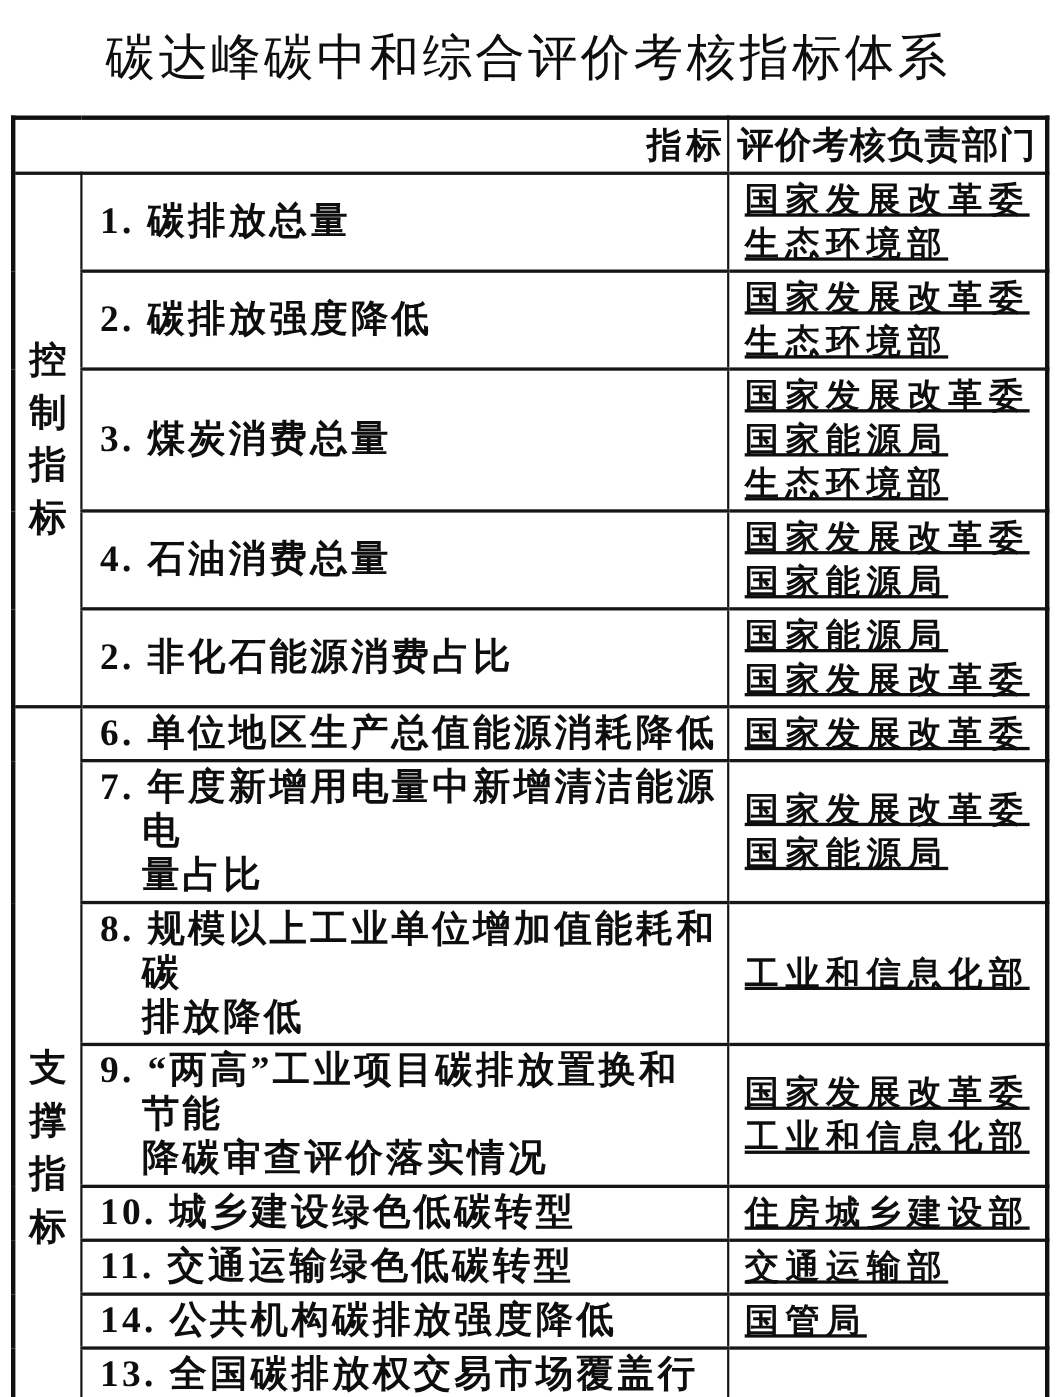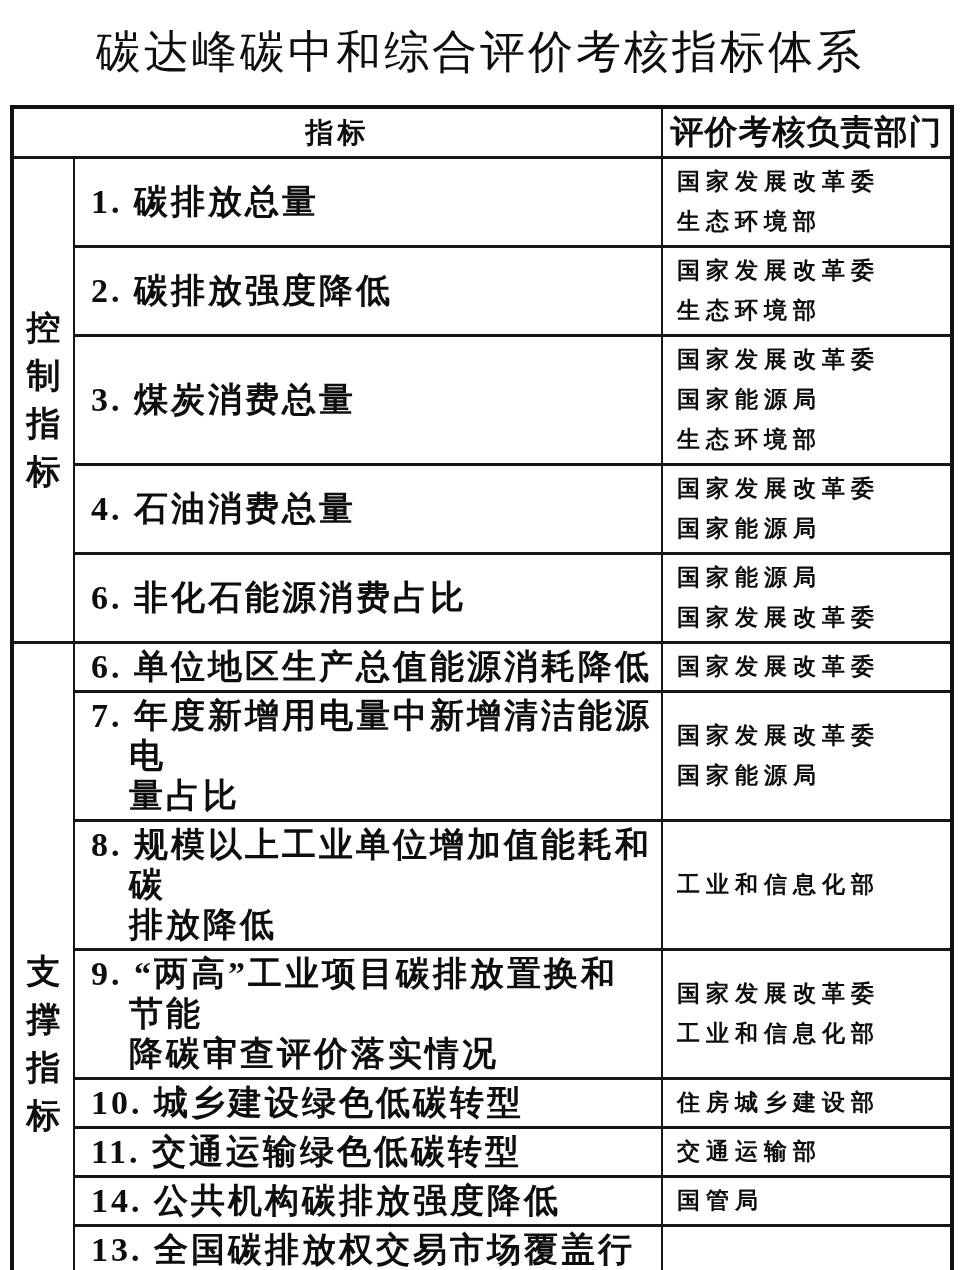--- a/index.html
+++ b/index.html
@@ -37,22 +37,22 @@
   col.c-dept  { width: 290px; }
   th, td {
     border: 2px solid #161616;
     border-top-width: 3px;
     border-bottom-width: 3px;
     vertical-align: middle;
     font-weight: 700;
   }
   thead tr { height: 45px; }
   th.h-ind {
-    text-align: center;
-    font-size: 28px;
+    text-align: right;
+    font-size: 32px;
     letter-spacing: 4px;
   }
   th.h-dept {
     text-align: center;
     font-size: 33px;
     letter-spacing: 1px;
   }
   td.group-cell {
     text-align: center;
     vertical-align: middle;
@@ -65,26 +65,27 @@
   td.ind-cell {
     font-size: 34px;
     line-height: 40px;
     letter-spacing: 3px;
     white-space: pre-line;
     padding: 3px 8px 3px 54px;
     text-indent: -38px;
     text-align: left;
   }
   td.dept-cell {
-    font-size: 23px;
+    font-size: 31px;
     line-height: 40px;
     letter-spacing: 6px;
     white-space: pre-line;
     padding: 3px 4px 3px 14px;
     text-align: left;
+    text-decoration: underline;
   }
   
   tbody tr:nth-child(1)  { height: 88px; }
   tbody tr:nth-child(2)  { height: 89px; }
   tbody tr:nth-child(3)  { height: 121px; }
   tbody tr:nth-child(4)  { height: 89px; }
   tbody tr:nth-child(5)  { height: 85px; }
   tbody tr:nth-child(6)  { height: 46px; }
   tbody tr:nth-child(7)  { height: 94px; }
   tbody tr:nth-child(8)  { height: 80px; }
@@ -132,21 +133,21 @@
       <td class="dept-cell">国家发展改革委
 国家能源局
 生态环境部</td>
     </tr>
     <tr>
       <td class="ind-cell">4. 石油消费总量</td>
       <td class="dept-cell">国家发展改革委
 国家能源局</td>
     </tr>
     <tr>
-      <td class="ind-cell">6. 非化石能源消费占比</td>
+      <td class="ind-cell">2. 非化石能源消费占比</td>
       <td class="dept-cell">国家能源局
 国家发展改革委</td>
     </tr>
     <tr>
       <td class="group-cell" rowspan="9">支
 撑
 指
 标</td>
       <td class="ind-cell">6. 单位地区生产总值能源消耗降低</td>
       <td class="dept-cell">国家发展改革委</td>

